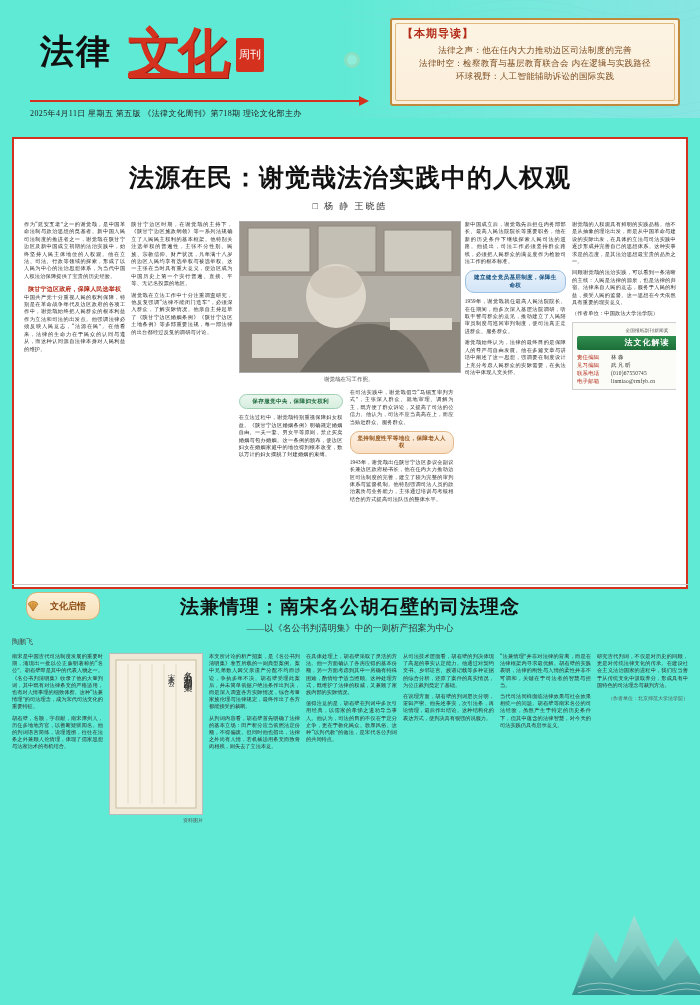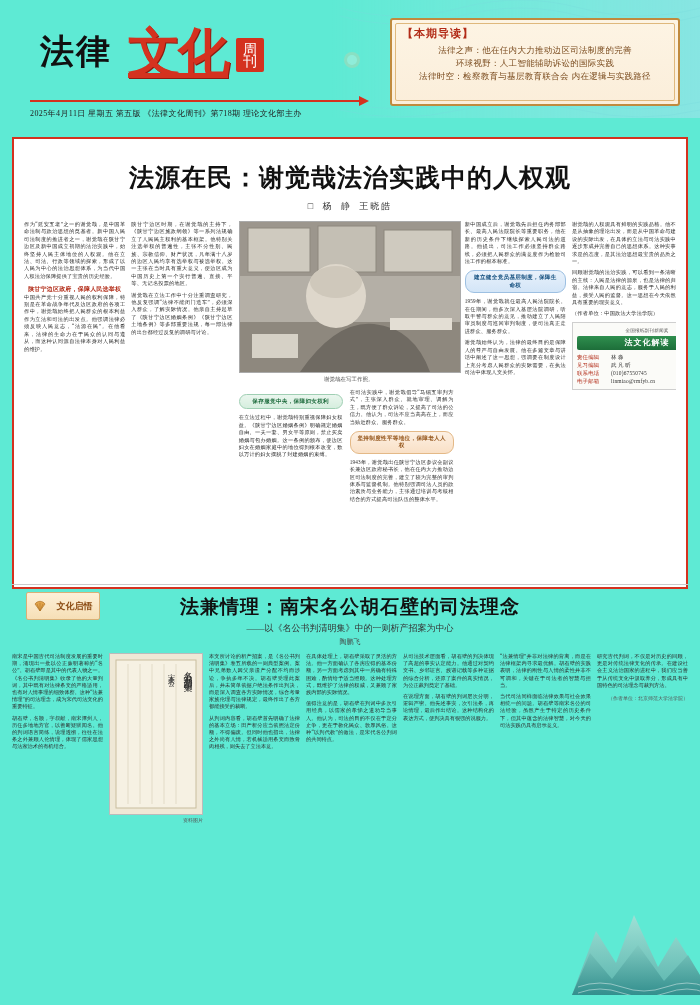--- a/index.html
+++ b/index.html
@@ -25,21 +25,21 @@
     font-family:"DejaVu Serif", serif;
     font-weight:bold;font-size:52px;line-height:52px;
     color:#d4321f;
     letter-spacing:-2px;
     text-shadow:1px 1px 0 #8e1b10;
     text-decoration:underline;
   }
   .mh-zk{
     margin-left:8px;margin-top:6px;
     width:28px;height:34px;background:#d4321f;color:#fff;
-    font-family:"DejaVu Sans", sans-serif;font-size:14px;
+    font-family:"DejaVu Sans", sans-serif;font-size:11px;
     display:flex;align-items:center;justify-content:center;
     line-height:12px;text-align:center;border-radius:2px;
     padding:2px;box-sizing:border-box;
   }
   .mh-rule{position:absolute;left:30px;top:100px;width:330px;height:2px;background:#d4321f;}
   .mh-rule:after{content:"";position:absolute;right:-9px;top:-4px;border-left:10px solid #d4321f;border-top:5px solid transparent;border-bottom:5px solid transparent;}
   .mh-meta{position:absolute;left:30px;top:108px;font-size:8px;color:#222;letter-spacing:.4px;}
 
   
   .guide{
@@ -67,21 +67,21 @@
     position:absolute;left:12px;top:128px;width:676px;height:452px;
     border:2px solid #d4321f;box-sizing:border-box;background:#fff;
     padding:8px 10px;
     margin-top:9px;
   }
   .a1-title{
     text-align:center;font-family:"DejaVu Sans", sans-serif;font-weight:bold;
     font-size:25px;letter-spacing:1px;color:#111;margin:14px 0 6px 0;
   }
   .a1-byline{
-    text-align:center;font-size:9px;color:#333;margin-bottom:8px;letter-spacing:2px;font-family:Liberation Mono, monospace;
+    text-align:center;font-size:9px;color:#333;margin-bottom:8px;letter-spacing:2px;
   }
   .a1-cols{display:flex;gap:6px;height:352px;overflow:hidden;justify-content:center;}
   .col{width:104px;font-size:5.2px;line-height:7.4px;text-align:justify;color:#2a2a2a;letter-spacing:.2px;}
   .col p{margin:0 0 4px 0;}
   .figure{width:220px;}
   .fig-img{
     width:220px;height:150px;background:#c9c5bd;
     background-image:linear-gradient(135deg,#b9b4ab 0%,#e3e0d9 40%,#9c968c 100%);
     border:1px solid #aaa;position:relative;overflow:hidden;
   }
@@ -112,30 +112,30 @@
   }
   .ic-sub{font-size:4.6px;color:#555;text-align:center;margin-bottom:2px;}
   .ic-row{font-size:5.4px;color:#333;line-height:8px;display:flex;}
   .ic-row b{color:#b22b17;font-weight:normal;width:34px;display:inline-block;}
 
   
   .article2{position:absolute;left:12px;top:590px;width:676px;height:405px;}
   .a2-badge{
     position:absolute;left:14px;top:2px;width:72px;height:26px;
     background:linear-gradient(180deg,#fdf0d8,#f6dfb6);
-    border:1px solid #d8b077;border-radius:2px;
-    display:flex;align-items:center;justify-content:center;gap:11px;
+    border:1px solid #d8b077;border-radius:11px;
+    display:flex;align-items:center;gap:11px;
     font-family:"DejaVu Sans", sans-serif;font-weight:bold;font-size:9px;color:#8a4a12;
   }
   .a2-title{
     text-align:center;font-family:"DejaVu Sans", sans-serif;font-weight:bold;
     font-size:19px;color:#111;margin:4px 0 2px 0;letter-spacing:1px;
   }
   .a2-sub{text-align:center;font-size:9px;color:#333;margin-bottom:2px;}
-  .a2-byline{text-align:center;font-size:7px;color:#444;margin-bottom:6px;}
+  .a2-byline{text-align:left;font-size:7px;color:#444;margin-bottom:6px;}
   .a2-cols{display:flex;gap:6px;height:330px;overflow:hidden;}
   .col2{width:96px;font-size:5.2px;line-height:7.2px;text-align:justify;color:#2a2a2a;}
   .col2 p{margin:0 0 4px 0;}
   .bookimg{
     width:92px;height:160px;border:1px solid #bbb;
     background:linear-gradient(160deg,#efe7d4,#d8cdb4);
     position:relative;overflow:hidden;
   }
   .bookimg .bk-t{
     position:absolute;right:8px;top:10px;writing-mode:vertical-rl;
@@ -185,22 +185,22 @@
       <span class="mh-fa">法律</span>
       <span class="mh-wh">文化</span>
       <span class="mh-zk">周刊</span>
     </div>
     <div class="mh-rule"></div>
     <div class="mh-meta">2025年4月11日   星期五   第五版   《法律文化周刊》第718期   理论文化部主办</div>
 
     <div class="guide">
       <div class="guide-title">【本期导读】</div>
       <div class="guide-line">法律之声：他在任内大力推动边区司法制度的完善</div>
+      <div class="guide-line">法律时空：检察教育与基层教育联合会  内在逻辑与实践路径</div>
       <div class="guide-line">环球视野：人工智能辅助诉讼的国际实践</div>
-      <div class="guide-line">法律时空：检察教育与基层教育联合会  内在逻辑与实践路径</div>
     </div>
   </div>
 
   <div class="article1">
     <div class="a1-title">法源在民：谢觉哉法治实践中的人权观</div>
     <div class="a1-byline">□  杨  静   王晓皓</div>
 
     <div class="a1-cols">
 
       <div class="col">

